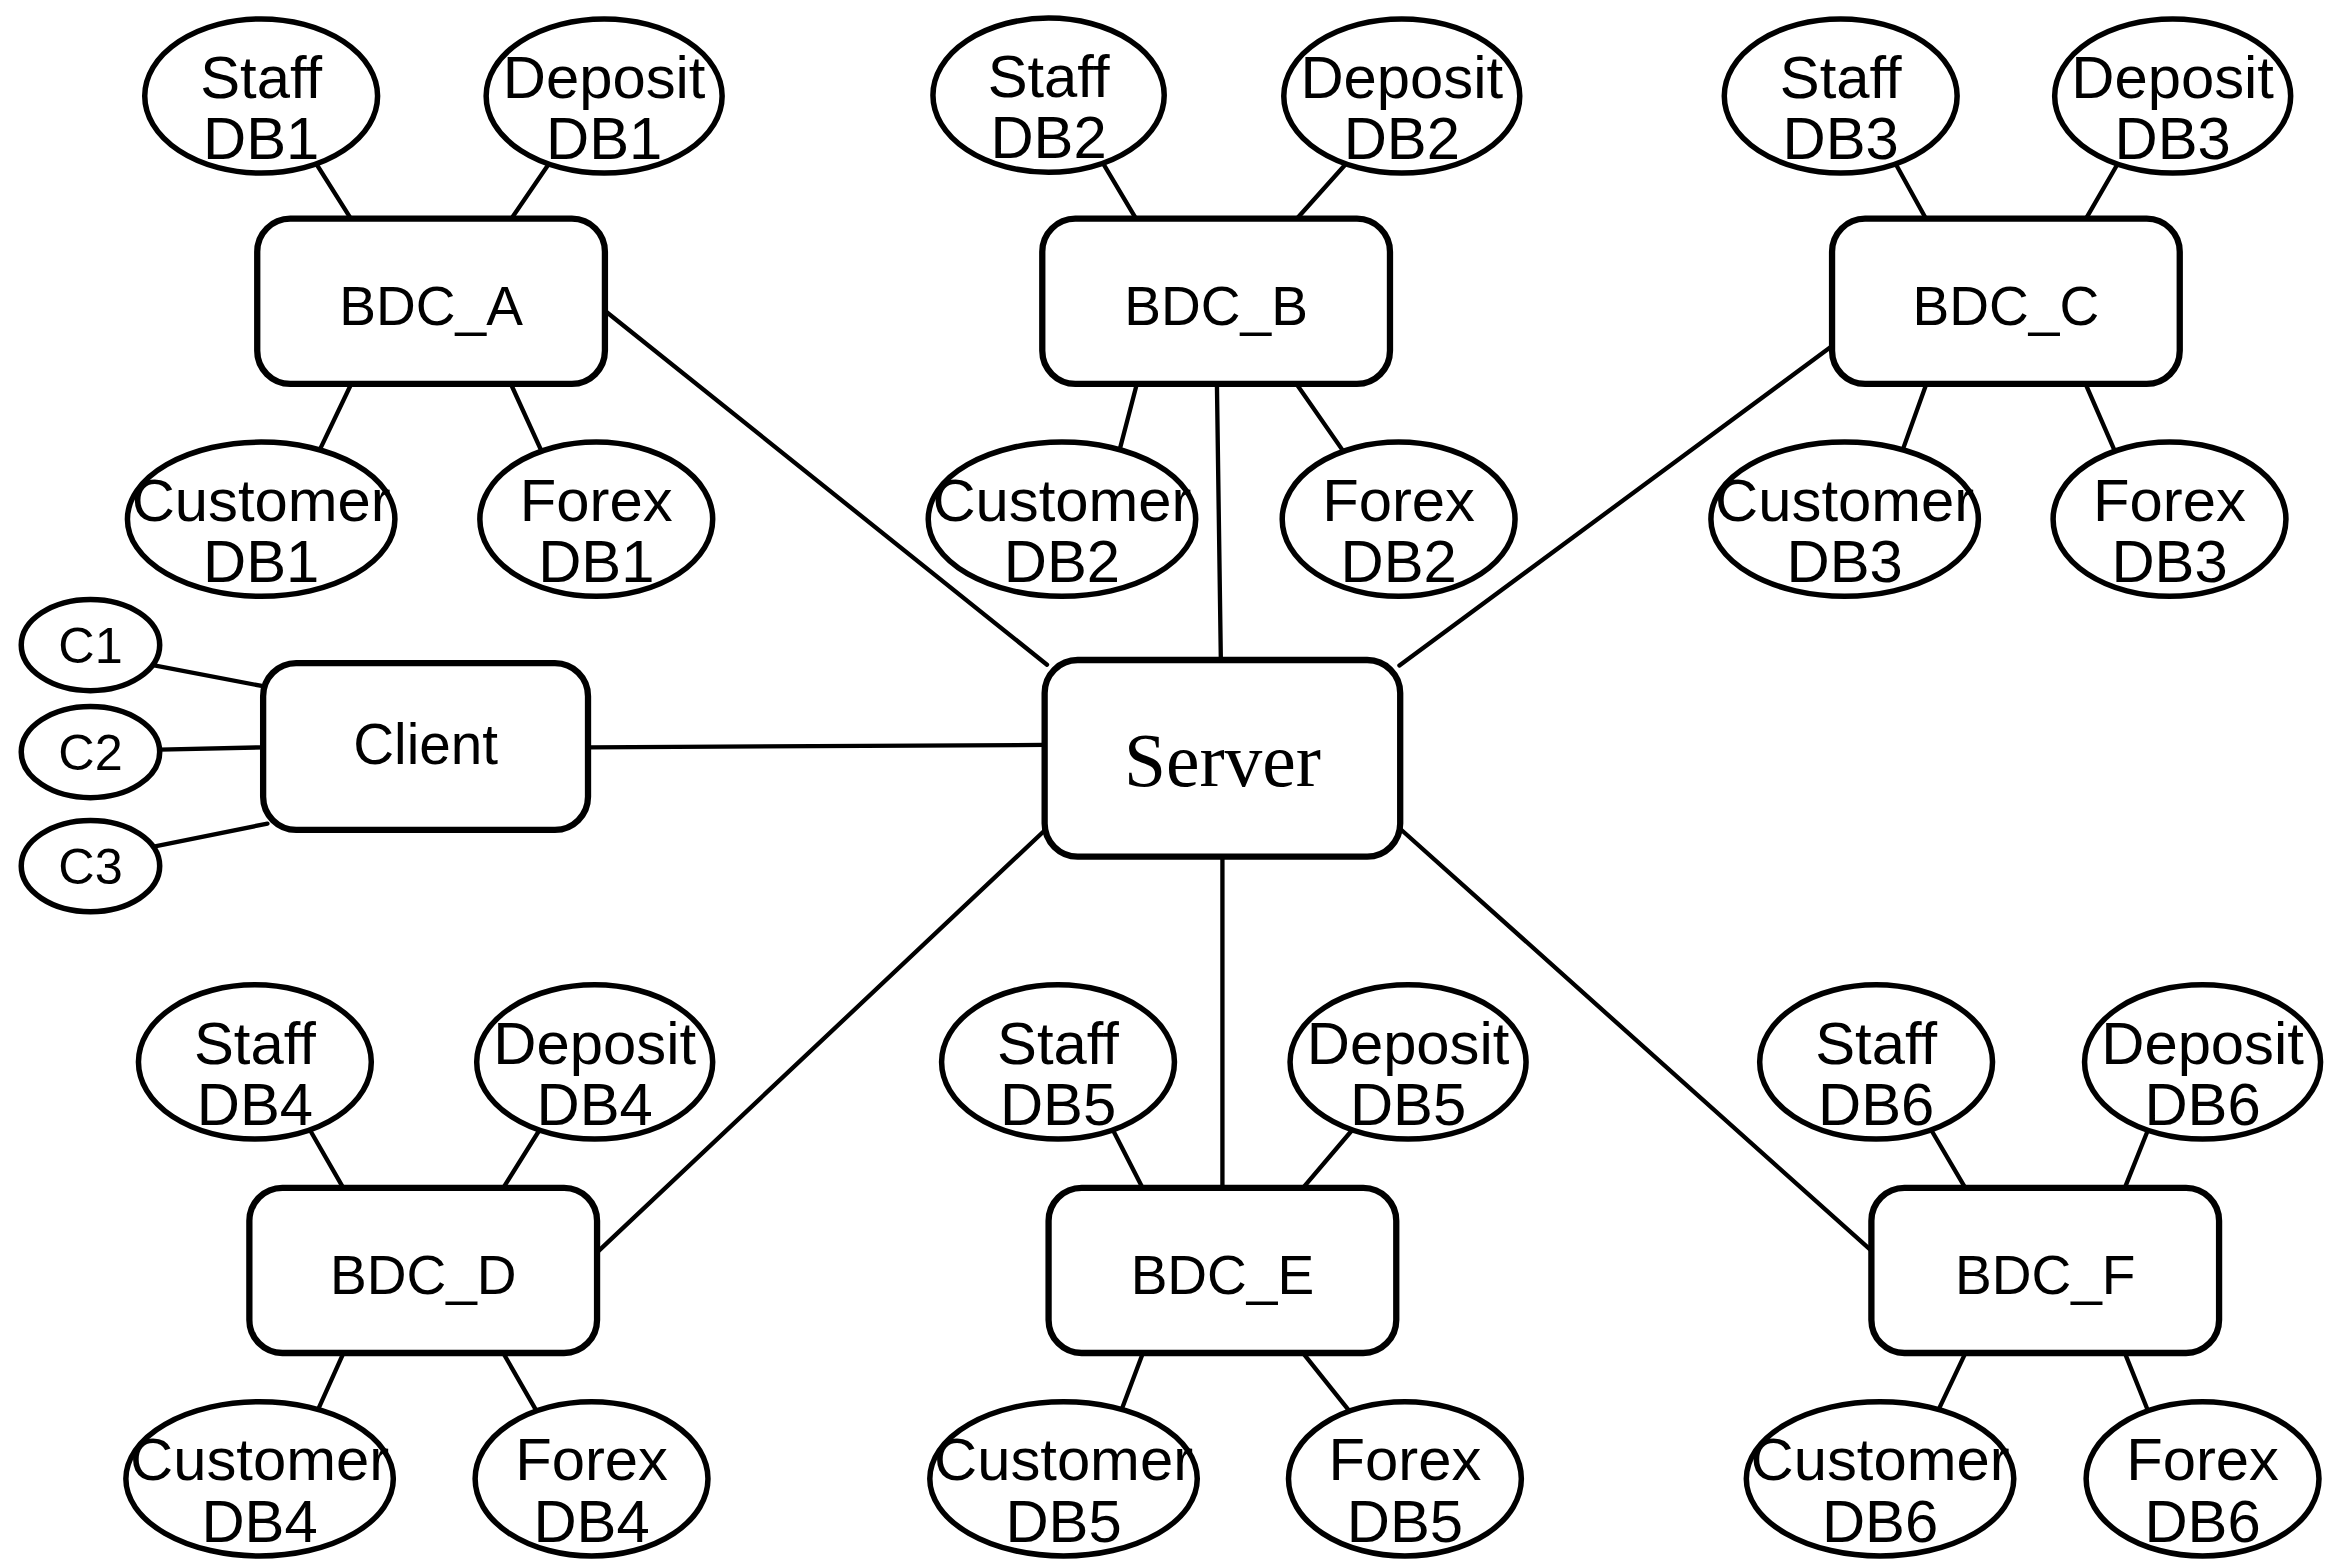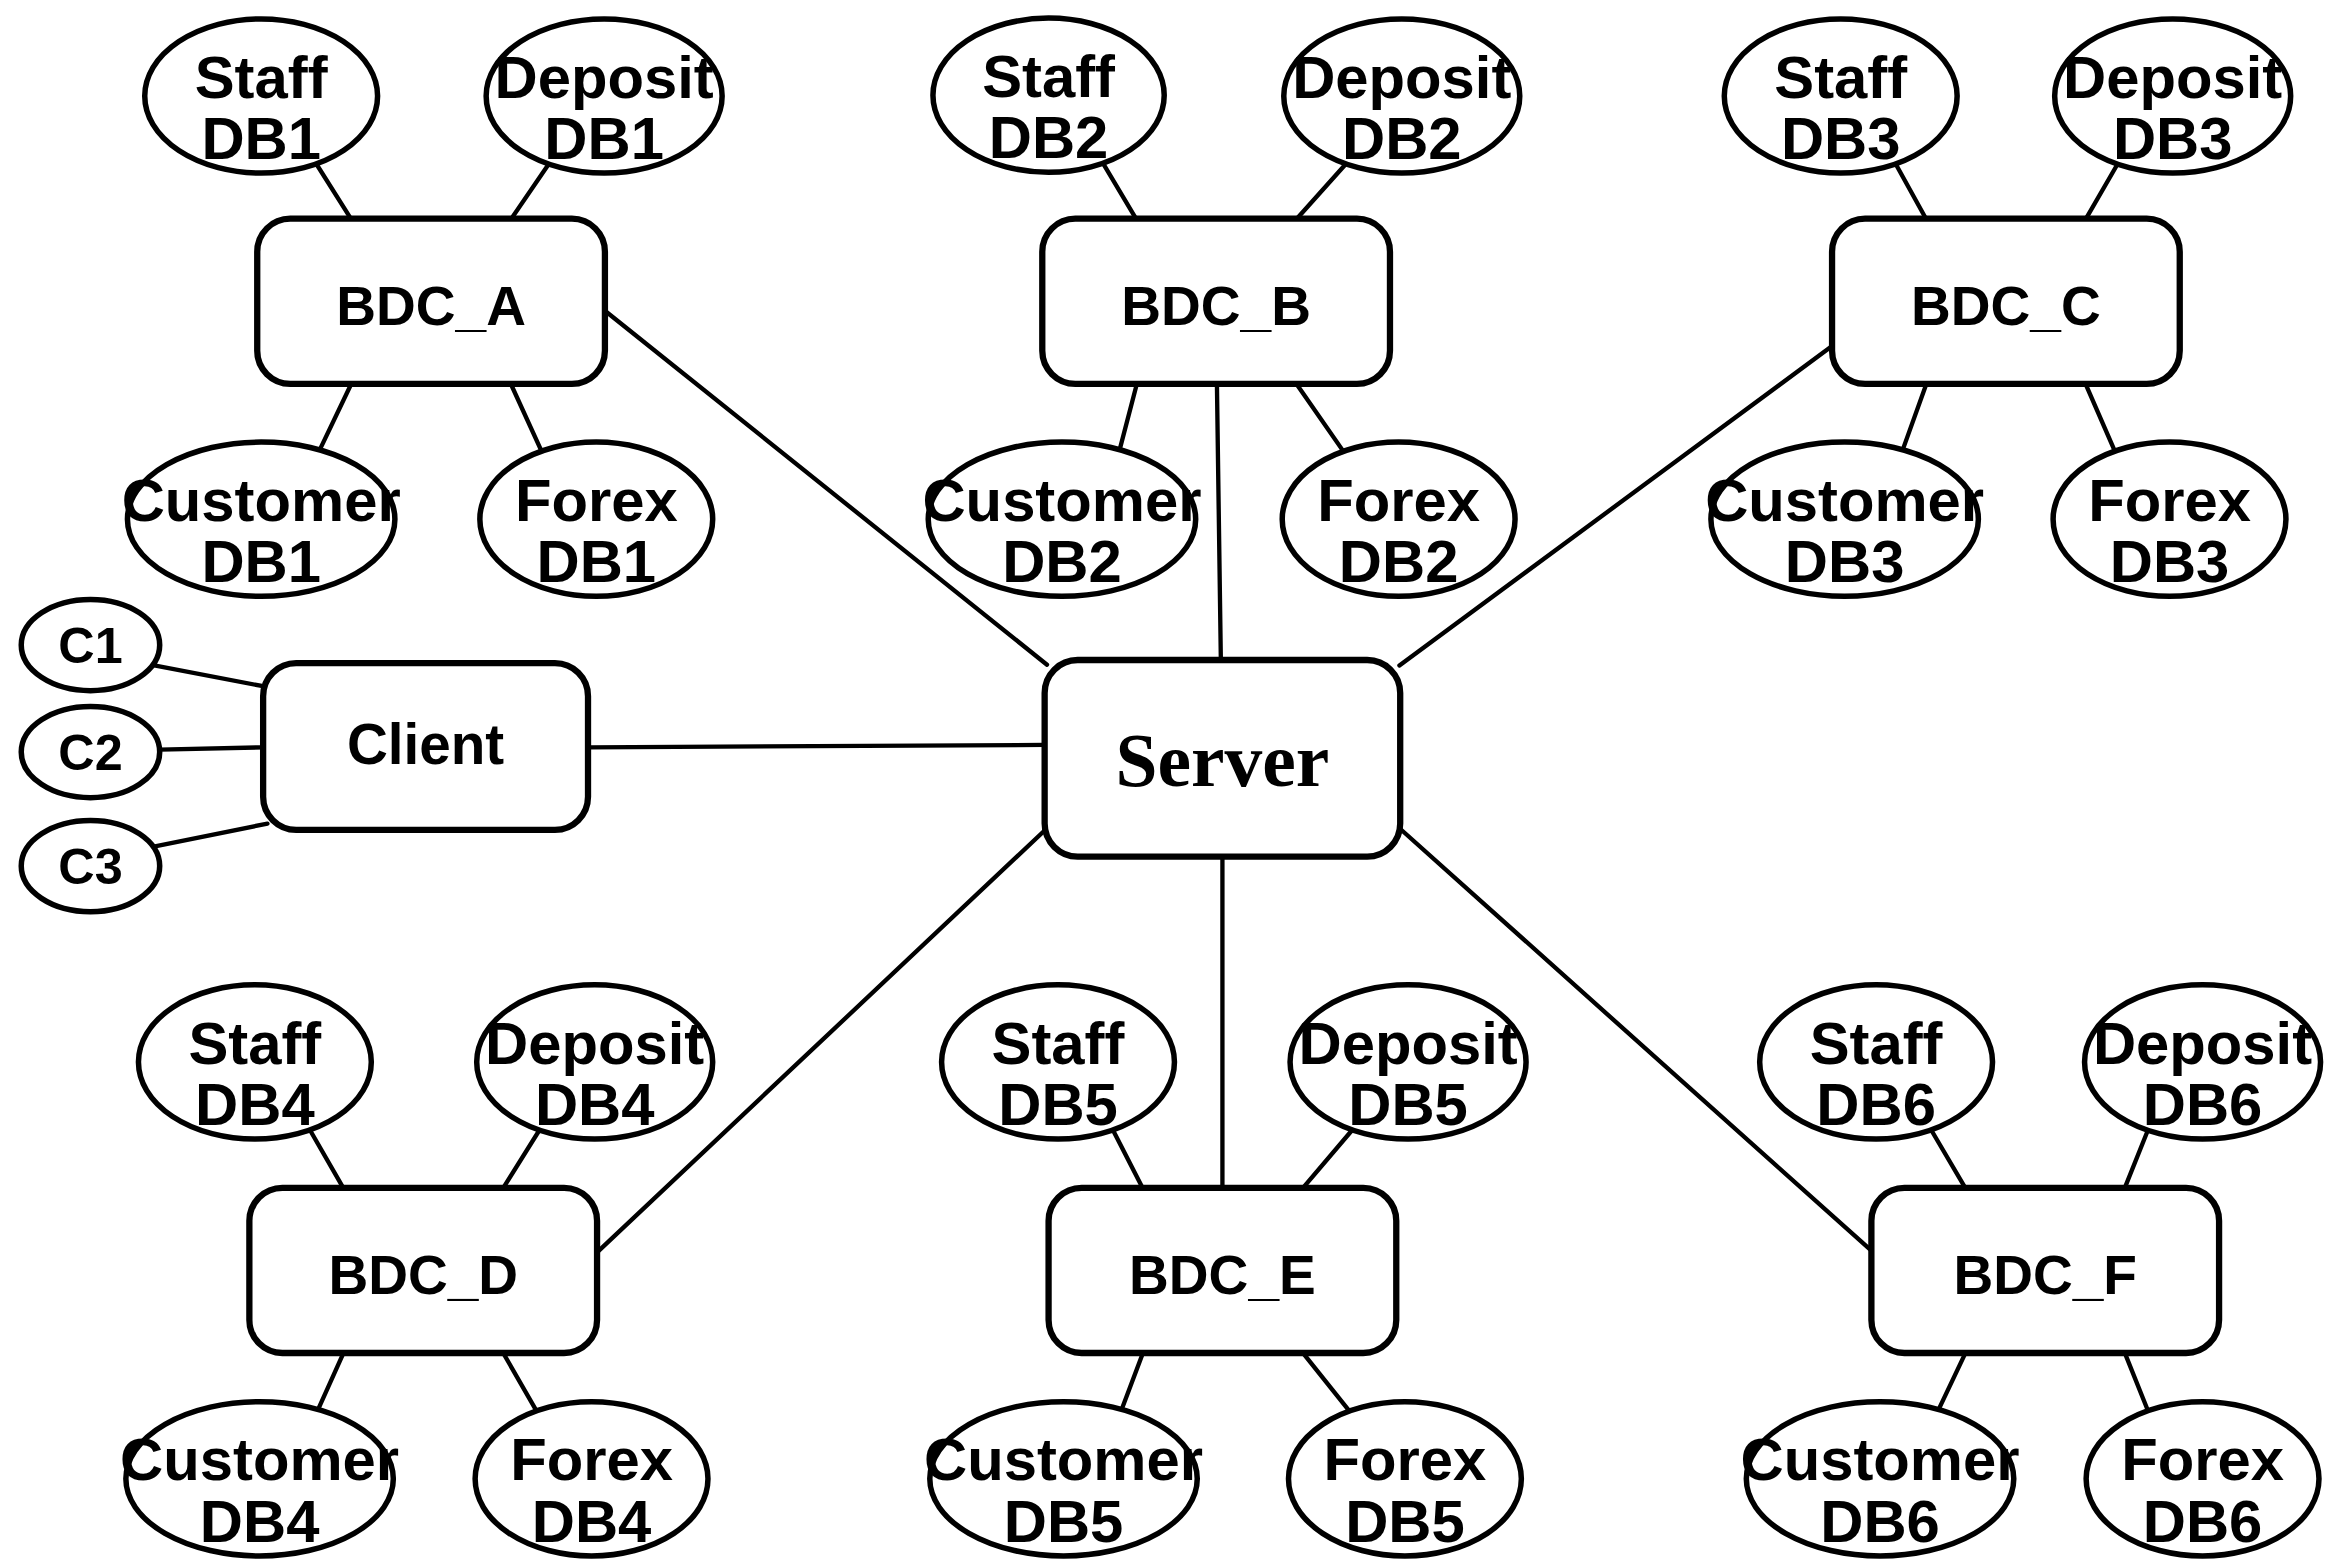--- a/index.html
+++ b/index.html
@@ -3,21 +3,20 @@
 <meta charset="utf-8">
 <style>
   html, body {
     margin: 0;
     padding: 0;
     background: #ffffff;
   }
   .page {
     width: 100%;
     background: #000000;
-    font-weight: bold;
   }
   svg {
     display: block;
     width: 100%;
     height: auto;
     background: #ffffff;
   }
   .edge {
     stroke: #000000;
     stroke-width: 5.5;

